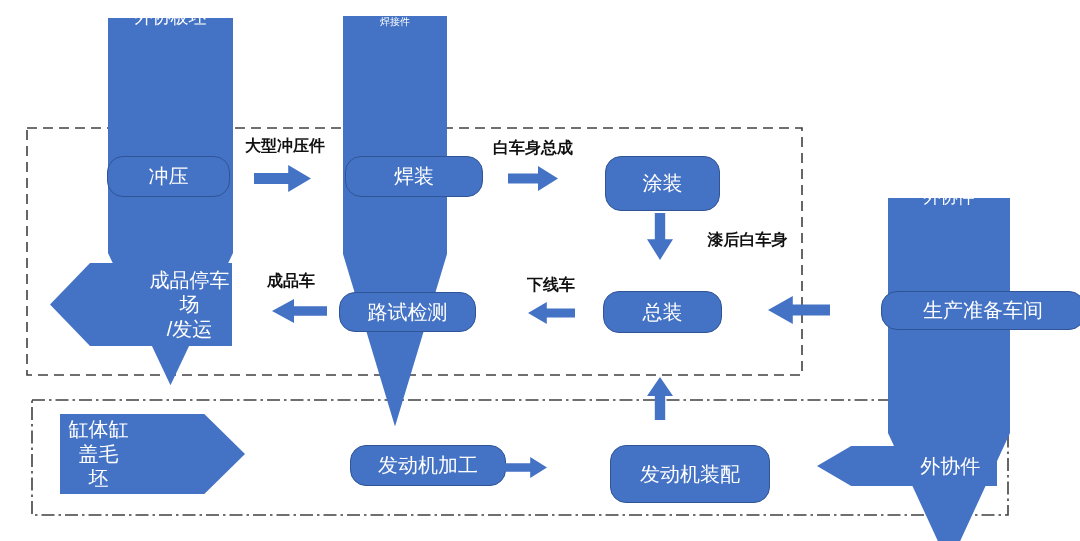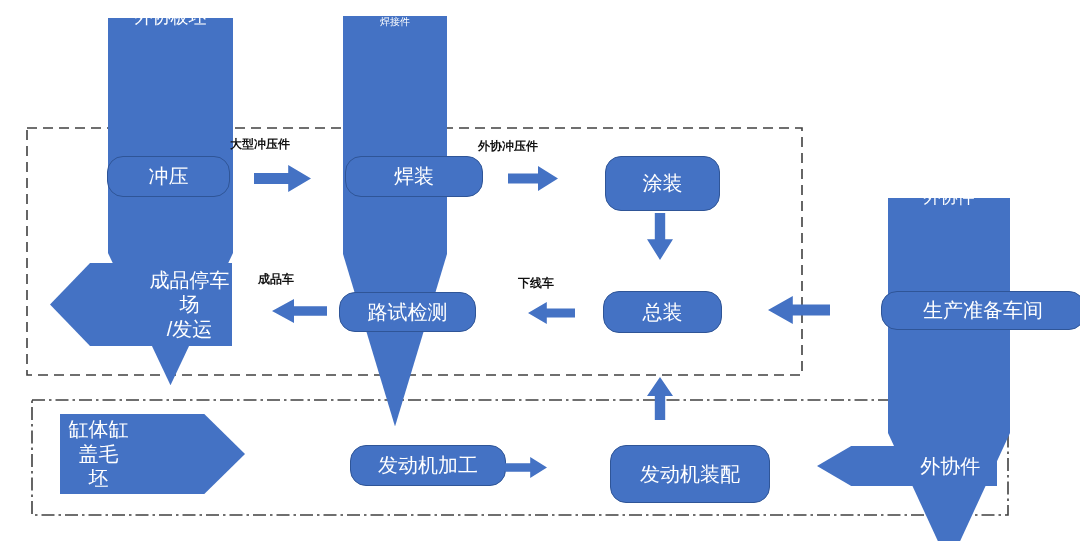--- a/index.html
+++ b/index.html
@@ -55,22 +55,22 @@
     background: var(--shape-fill);
   }
   .arrow-right { clip-path: polygon(0 30%, 60% 30%, 60% 0, 100% 50%, 60% 100%, 60% 70%, 0 70%); }
   .arrow-left  { clip-path: polygon(100% 30%, 40% 30%, 40% 0, 0 50%, 40% 100%, 40% 70%, 100% 70%); }
   .arrow-down  { clip-path: polygon(30% 0, 70% 0, 70% 56%, 100% 56%, 50% 100%, 0 56%, 30% 56%); }
   .arrow-up    { clip-path: polygon(30% 100%, 70% 100%, 70% 44%, 100% 44%, 50% 0, 0 44%, 30% 44%); }
   .edge-label {
     position: absolute;
     color: var(--label-text);
     font-weight: bold;
-    font-size: 12px;
-    text-align: left;
+    font-size: 16px;
+    text-align: center;
     white-space: nowrap;
   }
   .fs20 { font-size: 20px; }
   .fs19 { font-size: 20px; margin-left: 32px; }
   .fs18 { font-size: 18px; }
   .fs17 { font-size: 17px; }
   .fs14 { font-size: 10px; }
 </style>
 </head>
 <body>
@@ -92,28 +92,29 @@
 
   <div class="shape box fs20" style="left:107px;top:156px;width:123px;height:41px">
     <span>冲压</span>
   </div>
   <div class="edge-label" style="left:230px;top:136px;width:110px">大型冲压件</div>
   <div class="arrow arrow-right" style="left:254px;top:165px;width:57px;height:27px"></div>
 
   <div class="shape box fs20" style="left:345px;top:156px;width:138px;height:41px">
     <span>焊装</span>
   </div>
-  <div class="edge-label" style="left:478px;top:138px;width:110px">外协冲压件</div>
+  <div class="edge-label" style="left:478px;top:138px;width:110px">白车身总成</div>
   <div class="arrow arrow-right" style="left:508px;top:166px;width:50px;height:25px"></div>
 
   <div class="shape box fs20" style="left:605px;top:156px;width:115px;height:55px">
     <span>涂装</span>
   </div>
 
   <div class="arrow arrow-down" style="left:647px;top:213px;width:26px;height:47px"></div>
+  <div class="edge-label" style="left:690px;top:230px;width:115px">漆后白车身</div>
 
   <div class="shape pent-left fs20" style="left:50px;top:263px;width:182px;height:83px">
     <span>成品停车场
 /发运</span>
   </div>
   <div class="edge-label" style="left:258px;top:271px;width:66px">成品车</div>
   <div class="arrow arrow-left" style="left:272px;top:299px;width:55px;height:24px"></div>
 
   <div class="shape box fs20" style="left:339px;top:292px;width:137px;height:40px">
     <span>路试检测</span>

